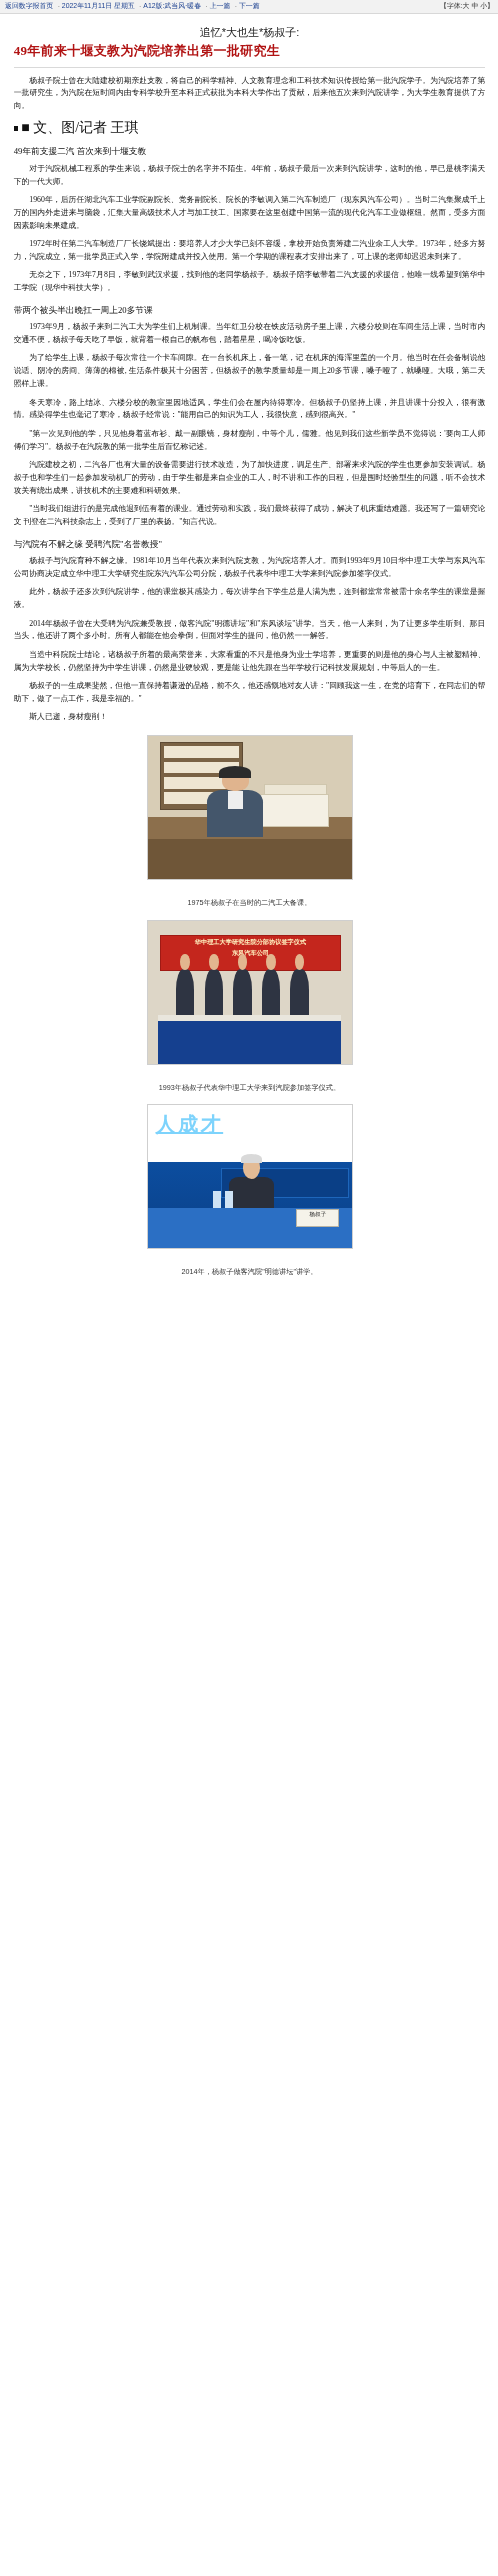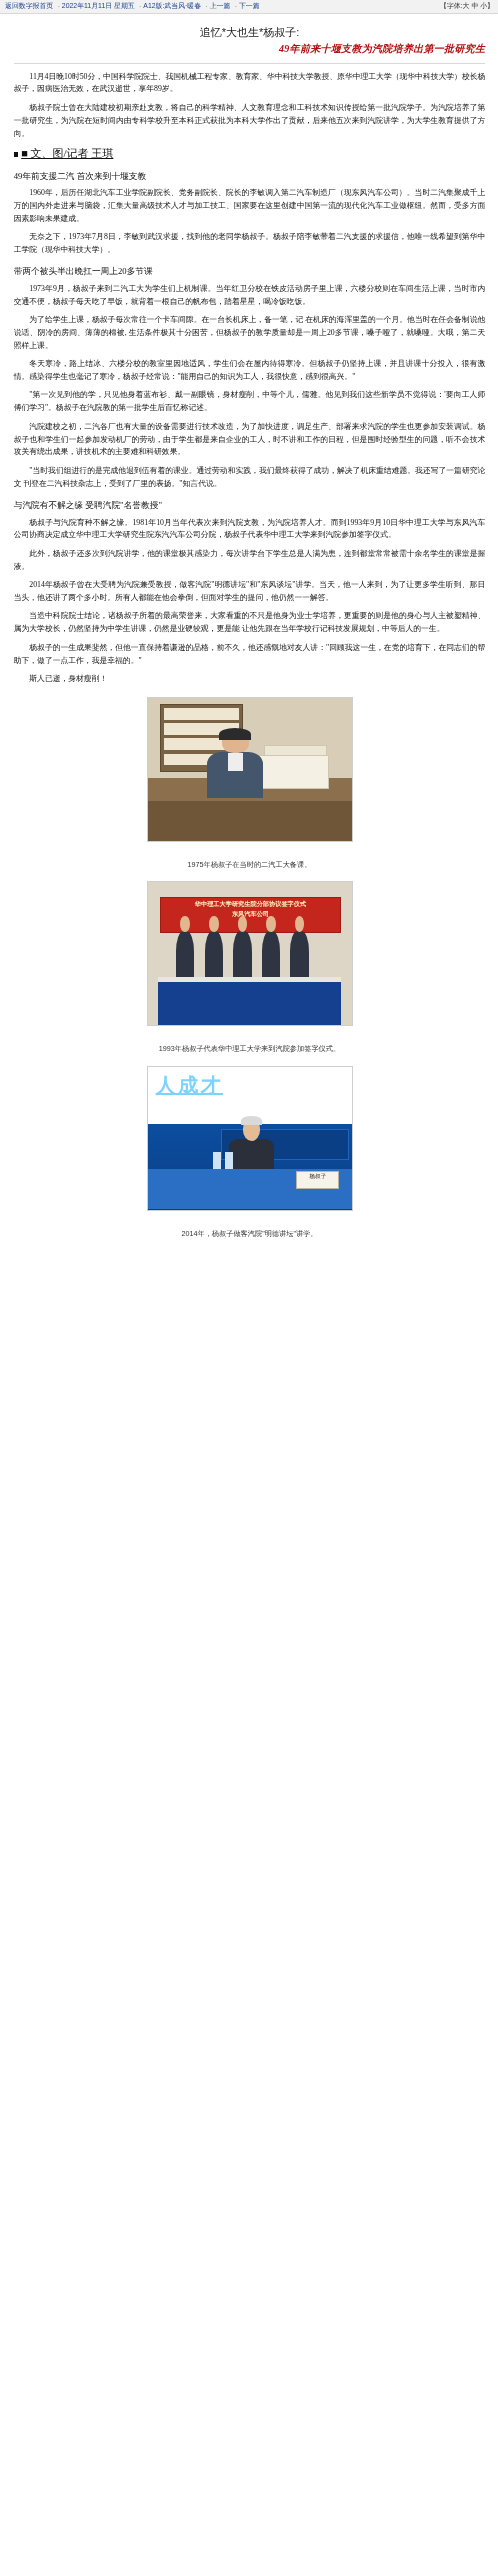--- a/index.html
+++ b/index.html
@@ -50,46 +50,44 @@
     box-sizing: border-box;
   }
   .kicker {
     text-align: center;
     font-family: "Liberation Sans", sans-serif;
     font-size: 11px;
     color: #222;
     margin: 5px 0 2.5px 0;
   }
   .headline {
-    text-align: right;
-    font-size: 10px;
+    text-align: left;
+    font-size: 13px;
     font-weight: bold;
     color: #b11313;
     letter-spacing: 0.3px;
     margin: 1.2px 0 7.5px 0;
     line-height: 1.35;
-    font-style: italic;
   }
   .hr-thin {
     border: none;
     border-top: 0.6px solid #d9d9d9;
     margin: 5px 0 6.2px 0;
   }
   p {
     font-size: 7.8px;
     line-height: 1.65;
     margin: 0 0 5.6px 0;
     text-align: justify;
     text-indent: 2em;
   }
   .byline {
-    font-size: 11px;
+    font-size: 14px;
     margin: 1.2px 0 6.2px 0;
     text-indent: 0;
-    text-decoration: underline;
   }
   .byline .sq {
     display: inline-block;
     width: 4.4px;
     height: 4.4px;
     background: #111;
     margin-right: 3.1px;
     vertical-align: middle;
   }
   h2.sub {
@@ -181,29 +179,30 @@
     <span class="spacer"></span>
     <span class="right">【字体:大 中 小】</span>
   </div>
 
   <div class="article">
 
     <div class="kicker">追忆*大也生*杨叔子:</div>
     <h1 class="headline">49年前来十堰支教为汽院培养出第一批研究生</h1>
     <hr class="hr-thin">
 
-    <p>11月4日晚10时50分，中国科学院院士、我国机械工程专家、教育家、华中科技大学教授、原华中理工大学（现华中科技大学）校长杨叔子，因病医治无效，在武汉逝世，享年89岁。</p>
     <p>杨叔子院士曾在大陆建校初期亲赴支教，将自己的科学精神、人文教育理念和工科技术知识传授给第一批汽院学子。为汽院培养了第一批研究生，为汽院在短时间内由专科学校升至本科正式获批为本科大学作出了贡献，后来他五次来到汽院讲学，为大学生教育提供了方向。</p>
 
     <div class="byline">
       <span class="sq"></span><span>■ 文、图/记者 王琪</span>
     </div>
 
     <h2 class="sub">49年前支援二汽 首次来到十堰支教</h2>
+    <p>对于汽院机械工程系的学生来说，杨叔子院士的名字并不陌生。4年前，杨叔子最后一次来到汽院讲学，这时的他，早已是桃李满天下的一代大师。</p>
     <p>1960年，后历任湖北汽车工业学院副院长、党务副院长、院长的李敏调入第二汽车制造厂（现东风汽车公司）。当时二汽集聚成千上万的国内外走进来与脑袋，汇集大量高级技术人才与加工技工、国家要在这里创建中国第一流的现代化汽车工业做枢纽。然而，受多方面因素影响未果建成。</p>
+    <p>1972年时任第二汽车制造厂厂长饶斌提出：要培养人才少大学已刻不容缓，拿校开始负责筹建二汽业余工人大学。1973年，经多方努力，汽院成立，第一批学员正式入学，学院附建成并投入使用。第一个学期的课程表才安排出来了，可上课的老师却迟迟未到来了。</p>
     <p>无奈之下，1973年7月8日，李敏到武汉求援，找到他的老同学杨叔子。杨叔子陪李敏带着二汽支援的求援信，他唯一线希望到第华中工学院（现华中科技大学）。</p>
 
     <h2 class="sub">带两个被头半出晚扛一周上20多节课</h2>
     <p>1973年9月，杨叔子来到二汽工大为学生们上机制课。当年红卫分校在铁皮活动房子里上课，六楼分校则在车间生活上课，当时市内交通不便，杨叔子每天吃了早饭，就背着一根自己的帆布包，踏着星星，喝冷饭吃饭。</p>
     <p>为了给学生上课，杨叔子每次常往一个卡车间隙。在一台长机床上，备一笔，记 在机床的海浑里盖的一个月。他当时在任会备制说他说话、阴冷的房间、薄薄的棉被, 生活条件极其十分困苦，但杨叔子的教学质量却是一周上20多节课，嗓子哑了，就嗓哑。大哦，第二天照样上课。</p>
     <p>冬天寒冷，路上结冰、六楼分校的教室里因地适风，学生们会在屋内待得寒冷。但杨叔子仍坚持上课，并且讲课十分投入，很有激情。感染得学生也毫记了寒冷，杨叔子经常说："能用自己的知识为工人，我很快意，感到很高兴。"</p>
     <p>"第一次见到他的学，只见他身着蓝布衫、戴一副眼镜，身材瘦削，中等个儿，儒雅。他见到我们这些新学员不觉得说：'要向工人师傅们学习"。杨叔子在汽院教的第一批学生后百忆称记述。</p>
     <p>汽院建校之初，二汽各厂也有大量的设备需要进行技术改造，为了加快进度，调足生产、部署来求汽院的学生也更参加安装调试。杨叔子也和学生们一起参加发动机厂的劳动，由于学生都是来自企业的工人，时不讲和工作的日程，但是围时经验型生的问题，听不会技术攻关有绕出成果，讲技机术的主要难和科研效果。</p>
     <p>"当时我们组进行的是完成他退到伍有着的课业。通过劳动和实践，我们最终获得了成功，解决了机床重结难题。我还写了一篇研究论文 刊登在二汽科技杂志上，受到了厂里的表扬。"知言代说。</p>
 

